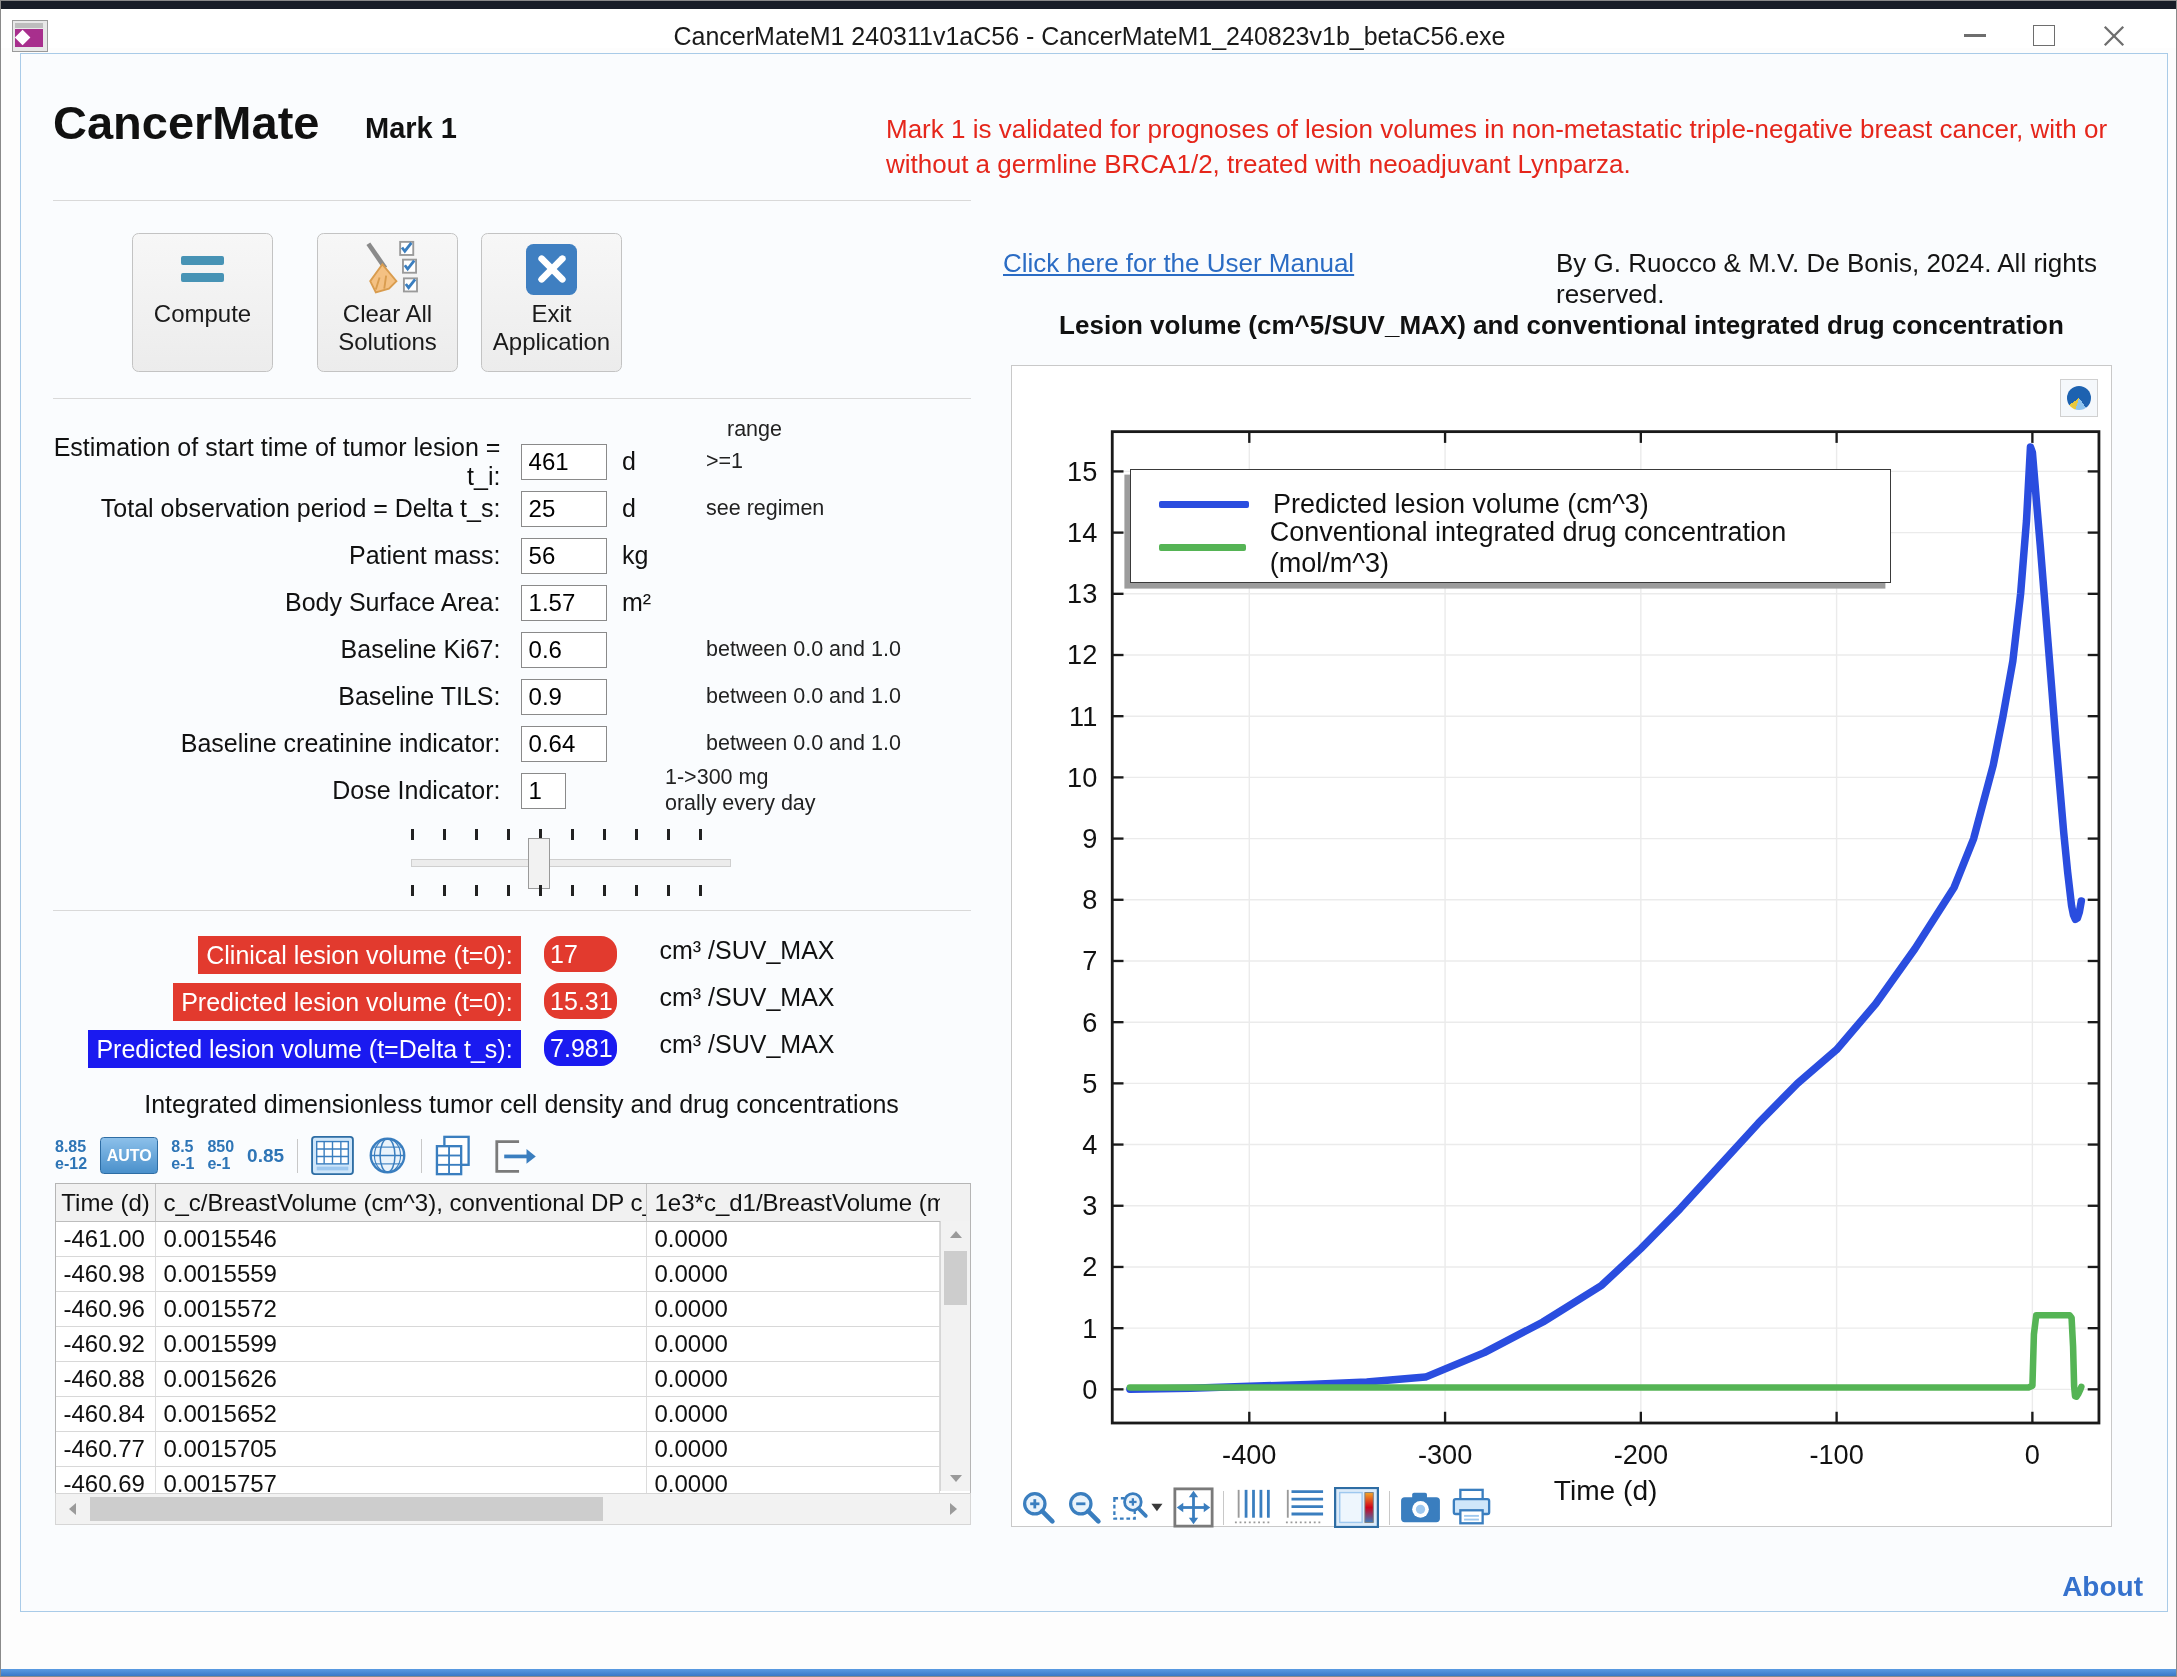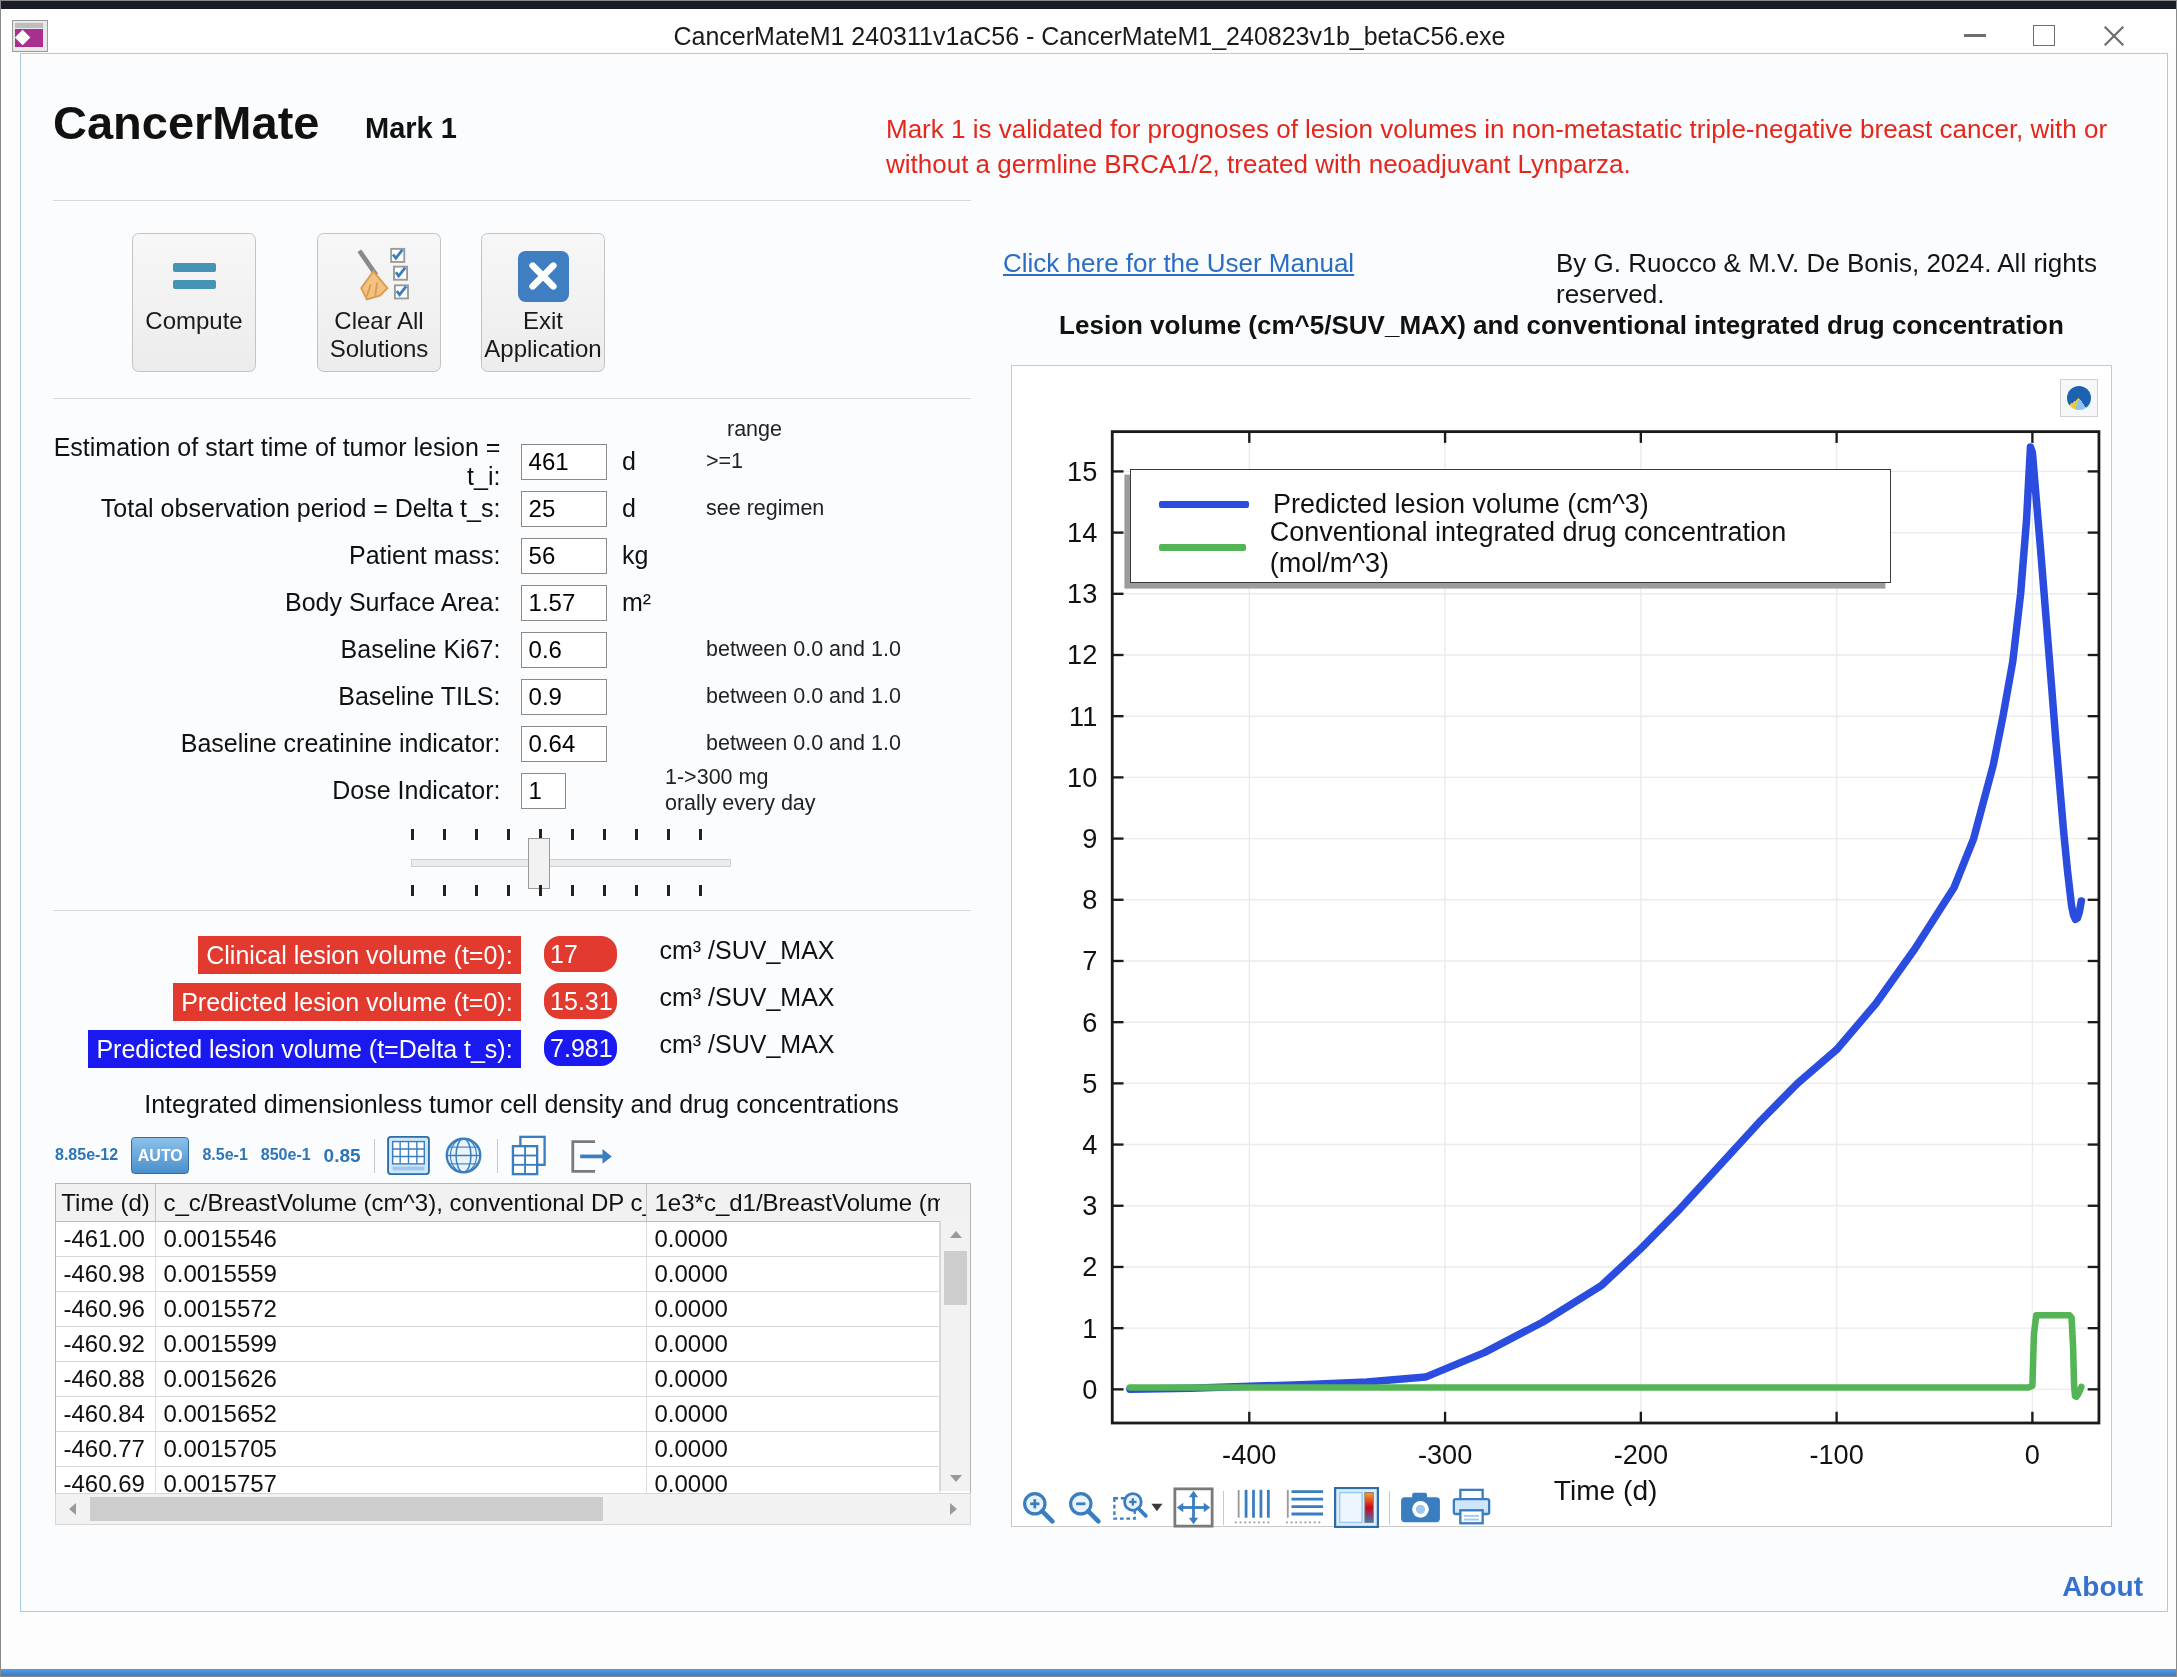--- a/index.html
+++ b/index.html
@@ -21,23 +21,23 @@
   
   #content{left:19px;top:52px;width:2148px;height:1559px;background:#fafcfe;border:1.9px solid #a9cbe8;box-sizing:border-box;}
   .hdiv{height:0.9px;background:#d9d9d9;}
   
   #brand{left:52px;top:94px;font-size:47px;font-weight:bold;letter-spacing:0px;}
   #mark{left:364px;top:111px;font-size:29px;font-weight:bold;}
   #valnote{left:885px;top:111px;width:1255px;font-size:26px;line-height:1.34;color:#e5261b;}
   #manual{left:1002px;top:247px;font-size:26px;color:#2b6cc4;text-decoration:underline;cursor:pointer;}
   #copyright{left:1555px;top:247px;font-size:26px;color:#141414;}
   
-  .bigbtn{top:232px;width:124px;height:139px;background:linear-gradient(#f7f7f7,#ececec);
+  .bigbtn{top:232px;width:141px;height:139px;background:linear-gradient(#f7f7f7,#ececec);
           border:0.9px solid #c3c3c3;border-radius:6.6px;box-sizing:border-box;
-          display:flex;flex-direction:column;align-items:center;padding-top:11px;cursor:pointer;}
+          display:flex;flex-direction:column;align-items:center;padding-top:4px;cursor:pointer;}
   .bigbtn .ic{height:62px;display:flex;align-items:center;justify-content:center;}
   .bigbtn .lbl{font-size:24px;text-align:center;line-height:1.18;color:#1a1a1a;}
   .eqic{display:flex;flex-direction:column;gap:7.5px;}
   .eqic div{width:43px;height:9.4px;background:#4793b5;border-radius:1.9px;}
   .exitic{width:51px;height:51px;background:#3f7fc1;border-radius:7.5px;display:flex;align-items:center;justify-content:center;}
   
   #rangehdr{left:726px;top:416px;font-size:21.5px;color:#222;}
   #formrows{left:52px;top:437px;width:937px;}
   .form-row{display:flex;align-items:center;height:47px;}
   .flabel{width:468px;text-align:right;font-size:25px;padding-right:20.6px;box-sizing:border-box;}
@@ -55,21 +55,21 @@
   
   #outrows{left:52px;top:935px;width:937px;}
   .out-row{display:flex;align-items:flex-start;height:47px;}
   .ozone{width:468px;display:flex;justify-content:flex-end;}
   .ochip{color:#fff;font-size:25px;padding:4.7px 8.4px;white-space:nowrap;}
   .oval{width:73px;margin-left:22.5px;color:#fff;font-size:25px;padding:3.7px 6.6px;box-sizing:border-box;border-radius:16px;}
   .ounit{margin-left:43px;font-size:25px;color:#111;}
   #secttitle{left:52px;top:1089px;width:937px;text-align:center;font-size:25px;color:#111;}
   
   #fmtbar{left:54px;top:1132px;height:45px;display:flex;align-items:center;gap:13px;}
-  .fmt2{display:flex;color:#2e75b6;font-size:16px;font-weight:bold;line-height:1.05;cursor:pointer;}
+  .fmt2{display:flex;flex-direction:column;color:#2e75b6;font-size:16px;font-weight:bold;line-height:1.05;cursor:pointer;}
   .autobtn{background:linear-gradient(#8cc0ea,#4a90cb);border:0.9px solid #2e6da4;color:#fff;font-weight:bold;
            font-size:16px;padding:8.4px 5.6px;border-radius:3.7px;cursor:pointer;}
   .fmt1{color:#2e75b6;font-size:19px;font-weight:bold;cursor:pointer;}
   .vsep{width:0.9px;height:34px;background:#c8c8c8;}
   .tbicon{cursor:pointer;display:flex;align-items:center;}
   
   #tablewrap{left:54px;top:1182px;width:916px;background:#fff;border:0.9px solid #b5b5b5;box-sizing:border-box;}
   .thead{display:flex;background:#f1f1f1;border-bottom:0.9px solid #bdbdbd;height:37px;}
   .th{font-size:24px;display:flex;align-items:center;border-right:0.9px solid #c4c4c4;
       padding:0 7.5px;box-sizing:border-box;white-space:nowrap;overflow:hidden;}

